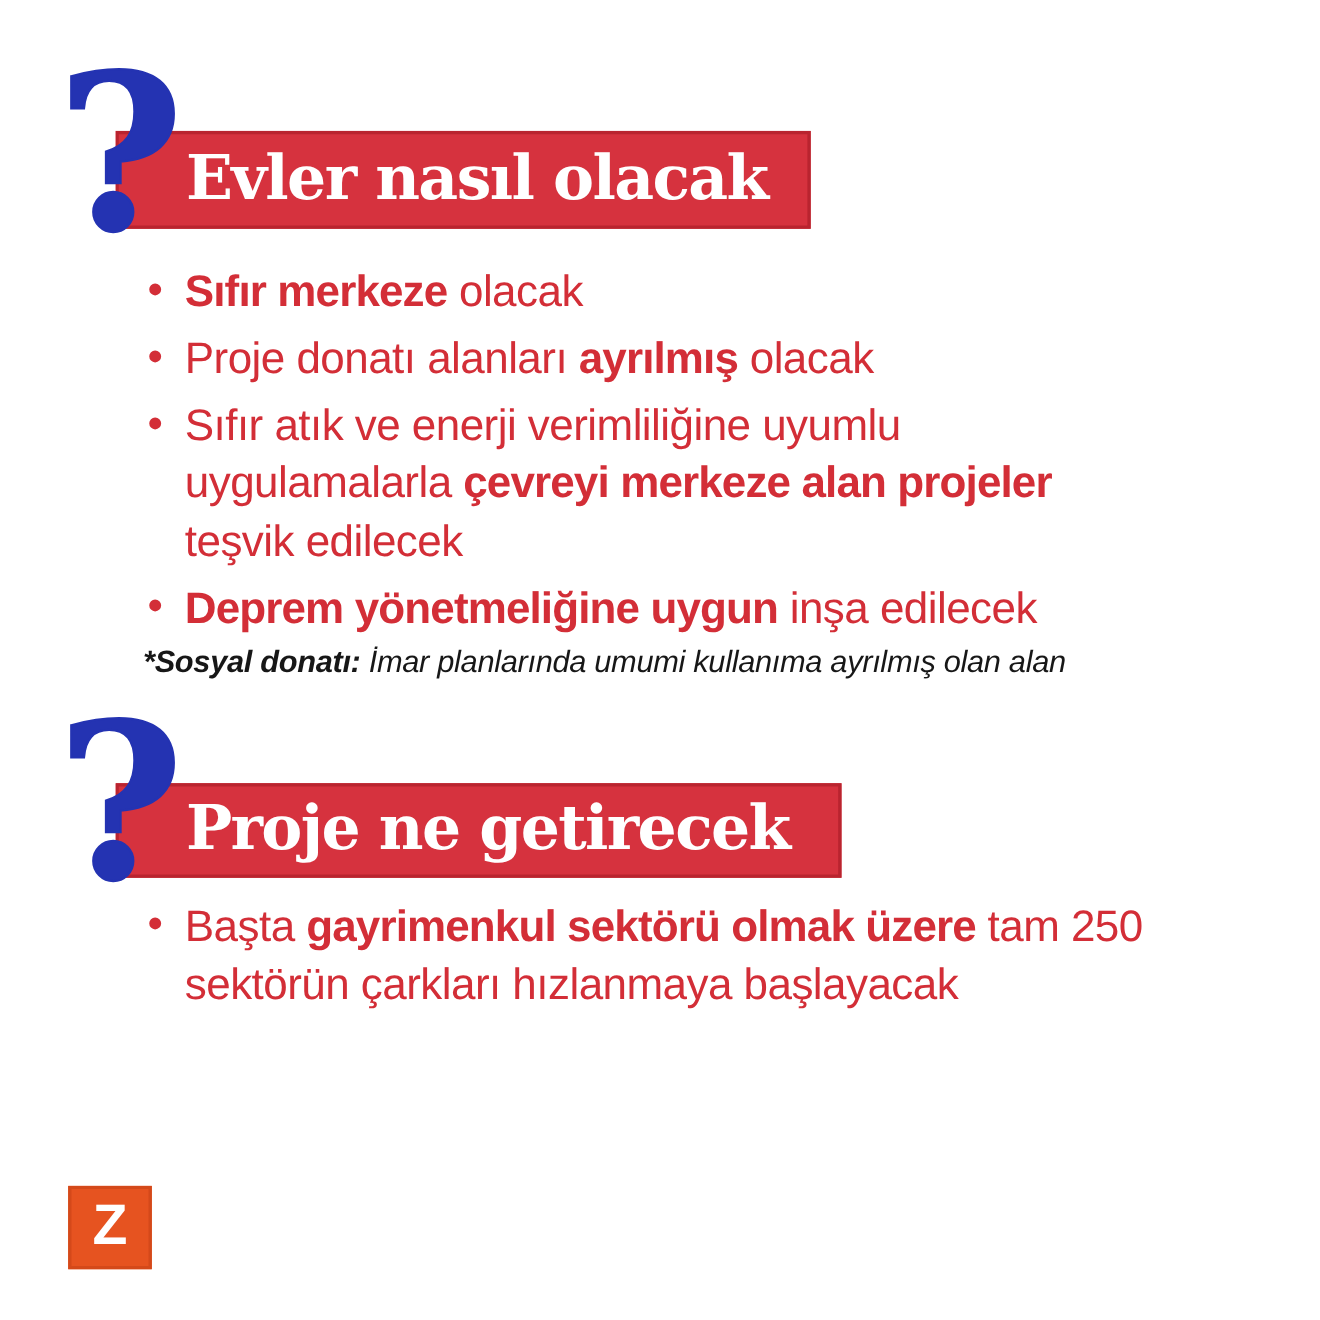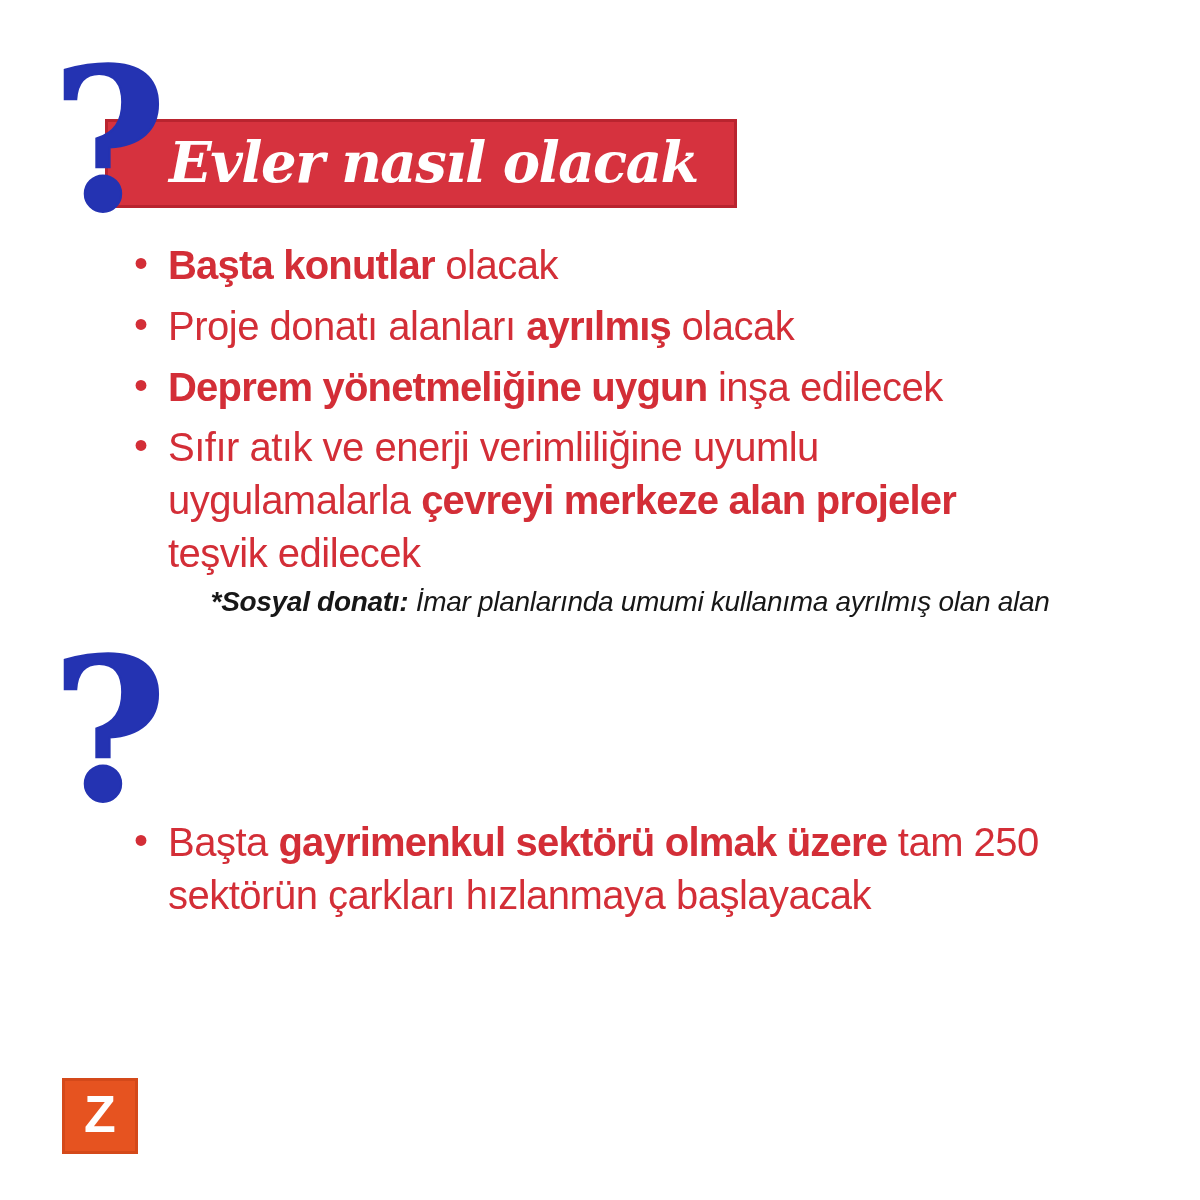--- a/index.html
+++ b/index.html
@@ -32,21 +32,20 @@
   }
   .banner .banner-title{
     font-family:"DejaVu Serif",serif;
     font-weight:700;
     font-size:56px;
     letter-spacing:-1.5px;
     color:var(--banner-text);
     white-space:nowrap;
     padding-left:64px;
     transform:translateY(-2px);
-    font-style:italic;
   }
   #banner-1{left:105px;top:119px;width:632px;height:89px;}
   #banner-2{left:105px;top:712px;width:660px;height:86px;}
 
   .qmark{
     position:absolute;
     z-index:2;
     font-family:"DejaVu Serif",serif;
     font-weight:700;
     font-size:196px;
@@ -85,21 +84,20 @@
 
   
   .footnote{
     position:absolute;
     left:130px;top:586px;
     width:1000px;
     font-style:italic;
     font-size:28px;
     letter-spacing:-0.3px;
     color:var(--footnote-black);
-    text-align:center;
   }
   .footnote .b{letter-spacing:-0.3px;}
 
   
   .logo{
     position:absolute;
     left:62px;top:1078px;
     width:76px;height:76px;
     background:var(--logo-orange);
     box-shadow:inset 0 0 0 3px var(--logo-orange-dark);
@@ -119,37 +117,40 @@
 <div class="poster">
 
   <div class="qmark" id="qmark-1">?</div>
 
   <div class="banner" id="banner-1">
     <span class="banner-title">Evler nasıl olacak</span>
   </div>
 
   <ul class="bullets" id="bullets-1">
     <li>
-      <span><span class="b">Başta konutlar</span><span> olacak</span></span>
+      <span><span class="b">Sıfır merkeze</span><span> olacak</span></span>
     </li>
     <li>
       <span><span>Proje donatı alanları </span><span class="b">ayrılmış</span><span> olacak</span></span>
     </li>
     <li>
-      <span><span class="b">Deprem yönetmeliğine uygun</span><span> inşa edilecek</span></span>
+      <span><span>Sıfır atık ve enerji verimliliğine uyumlu uygulamalarla </span><span class="b">çevreyi merkeze alan projeler</span><span> teşvik edilecek</span></span>
     </li>
     <li>
-      <span><span>Sıfır atık ve enerji verimliliğine uyumlu uygulamalarla </span><span class="b">çevreyi merkeze alan projeler</span><span> teşvik edilecek</span></span>
+      <span><span class="b">Deprem yönetmeliğine uygun</span><span> inşa edilecek</span></span>
     </li>
   </ul>
 
   <p class="footnote"><span class="b">*Sosyal donatı:</span><span> İmar planlarında umumi kullanıma ayrılmış olan alan</span></p>
 
   <div class="qmark" id="qmark-2">?</div>
 
+  <div class="banner" id="banner-2">
+    <span class="banner-title">Proje ne getirecek</span>
+  </div>
 
   <ul class="bullets" id="bullets-2">
     <li>
       <span><span>Başta </span><span class="b">gayrimenkul sektörü olmak üzere</span><span> tam 250 sektörün çarkları hızlanmaya başlayacak</span></span>
     </li>
   </ul>
 
   <div class="logo">
     <span>Z</span>
   </div>

